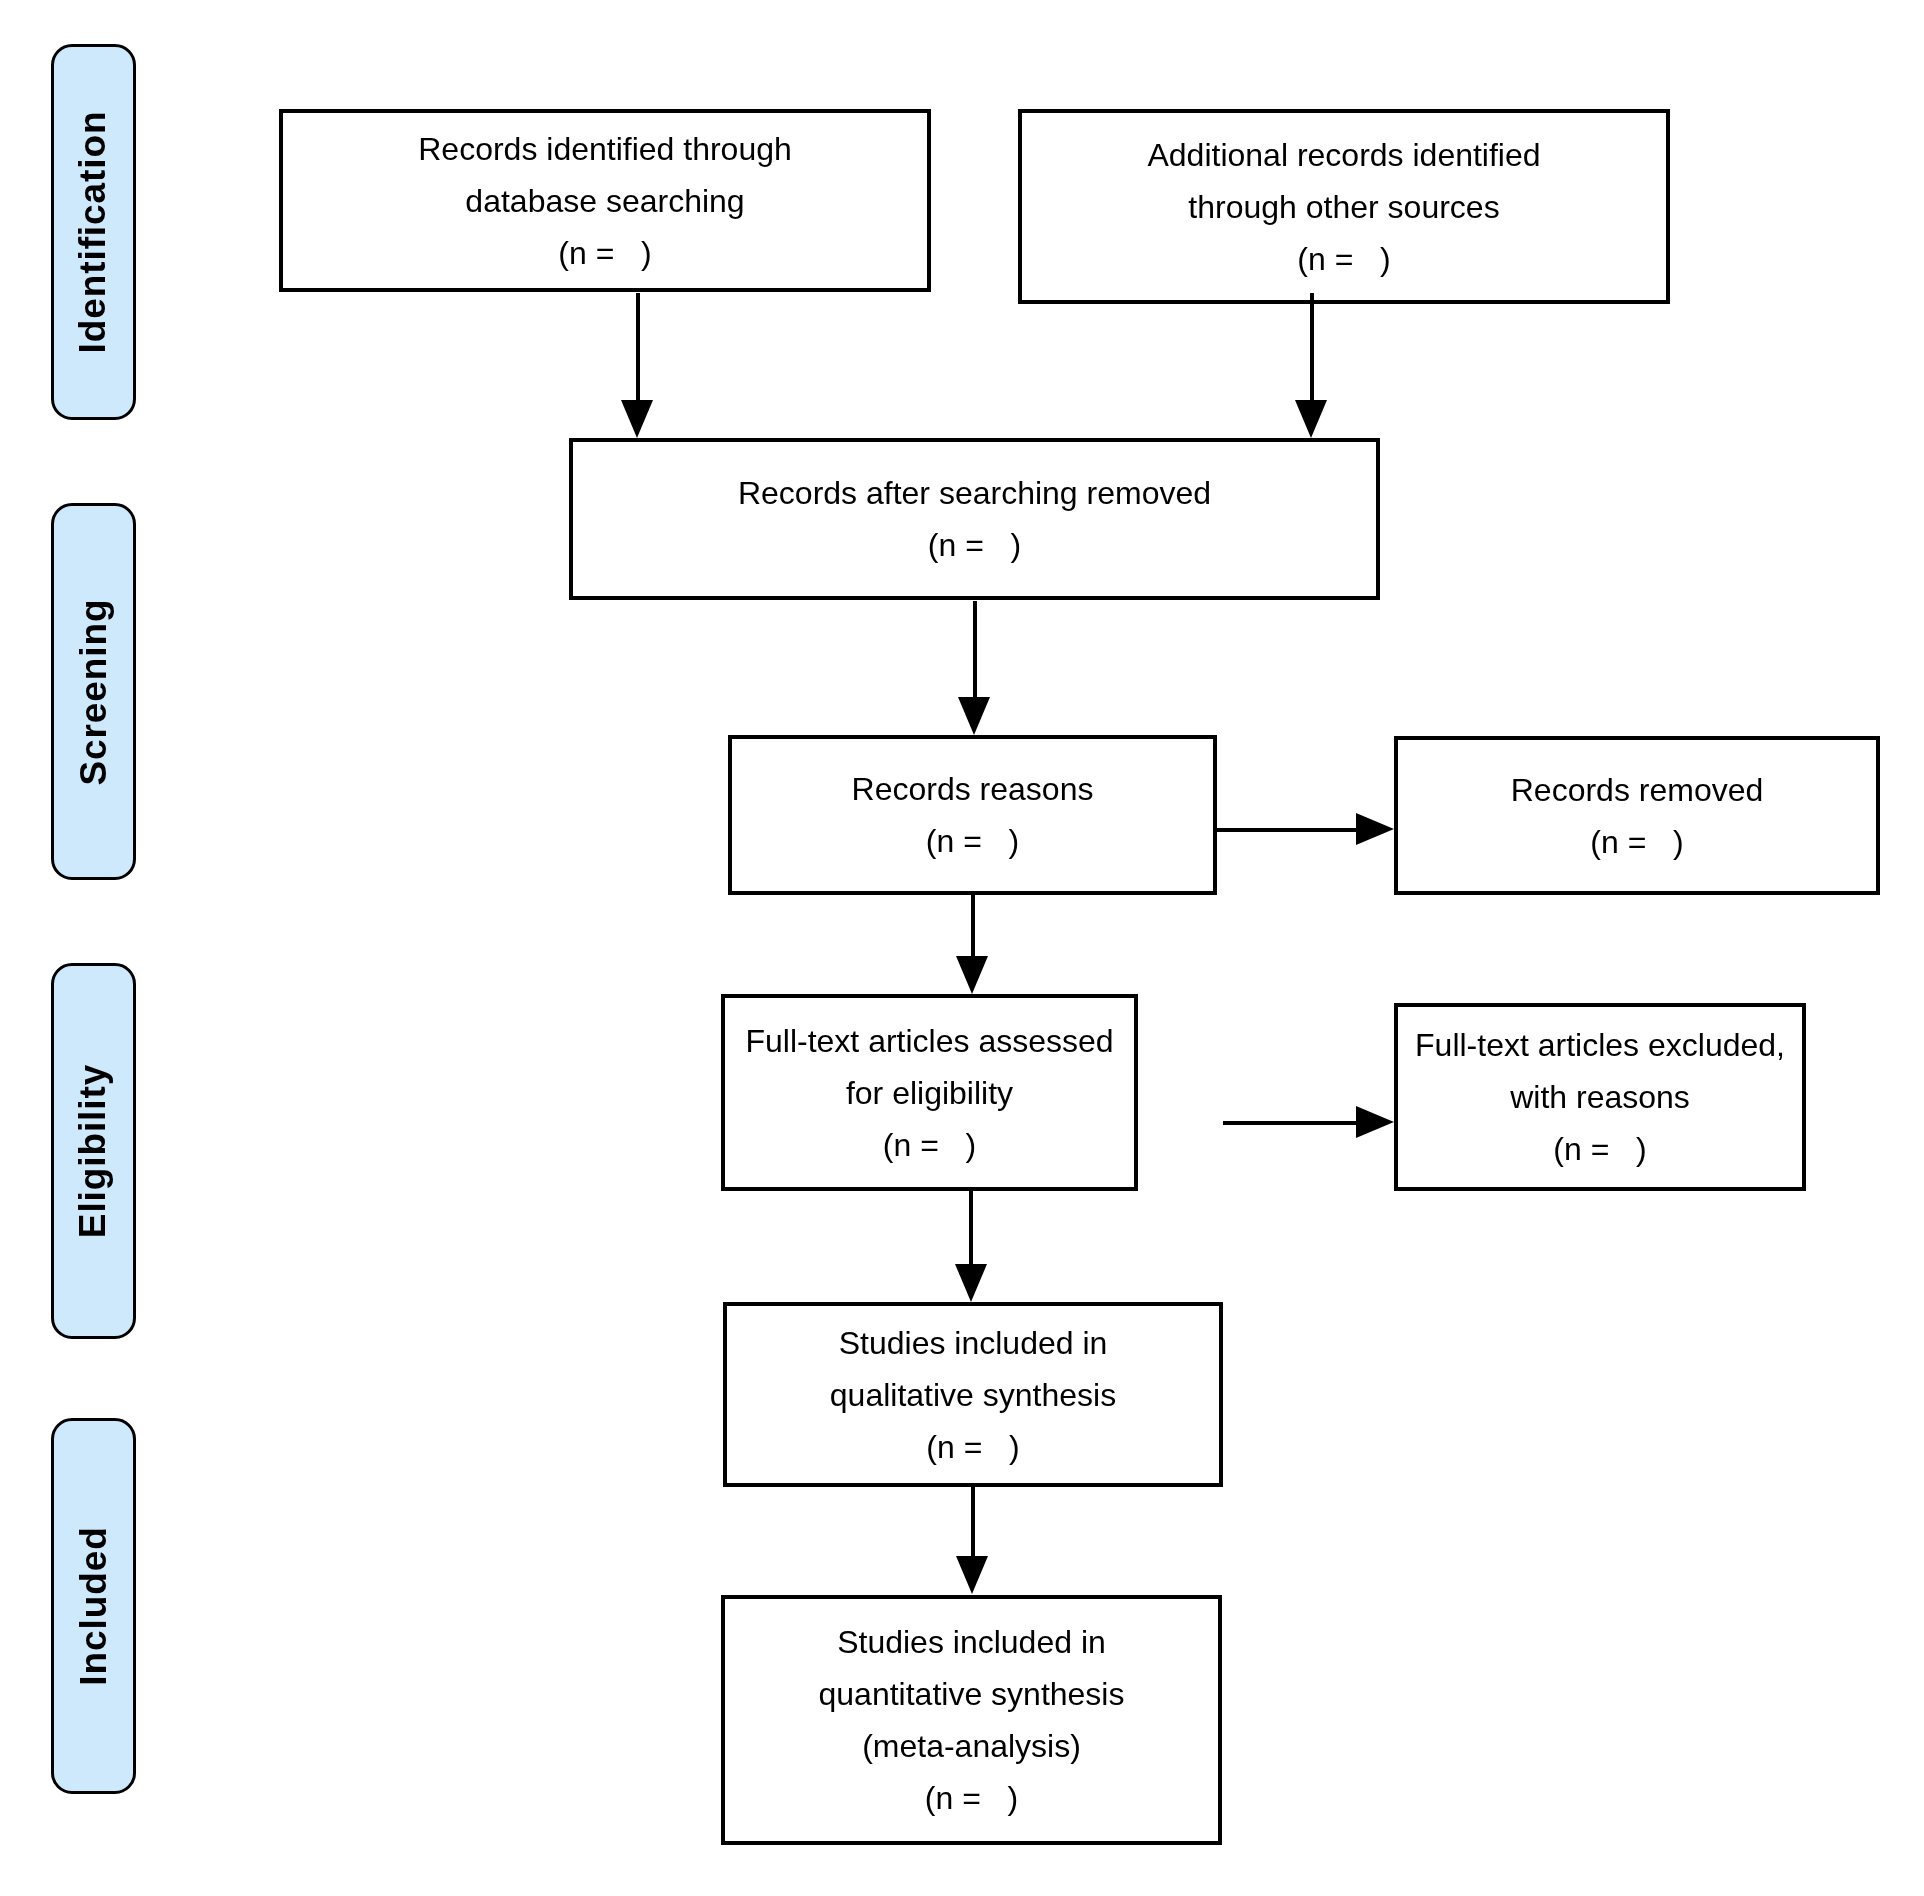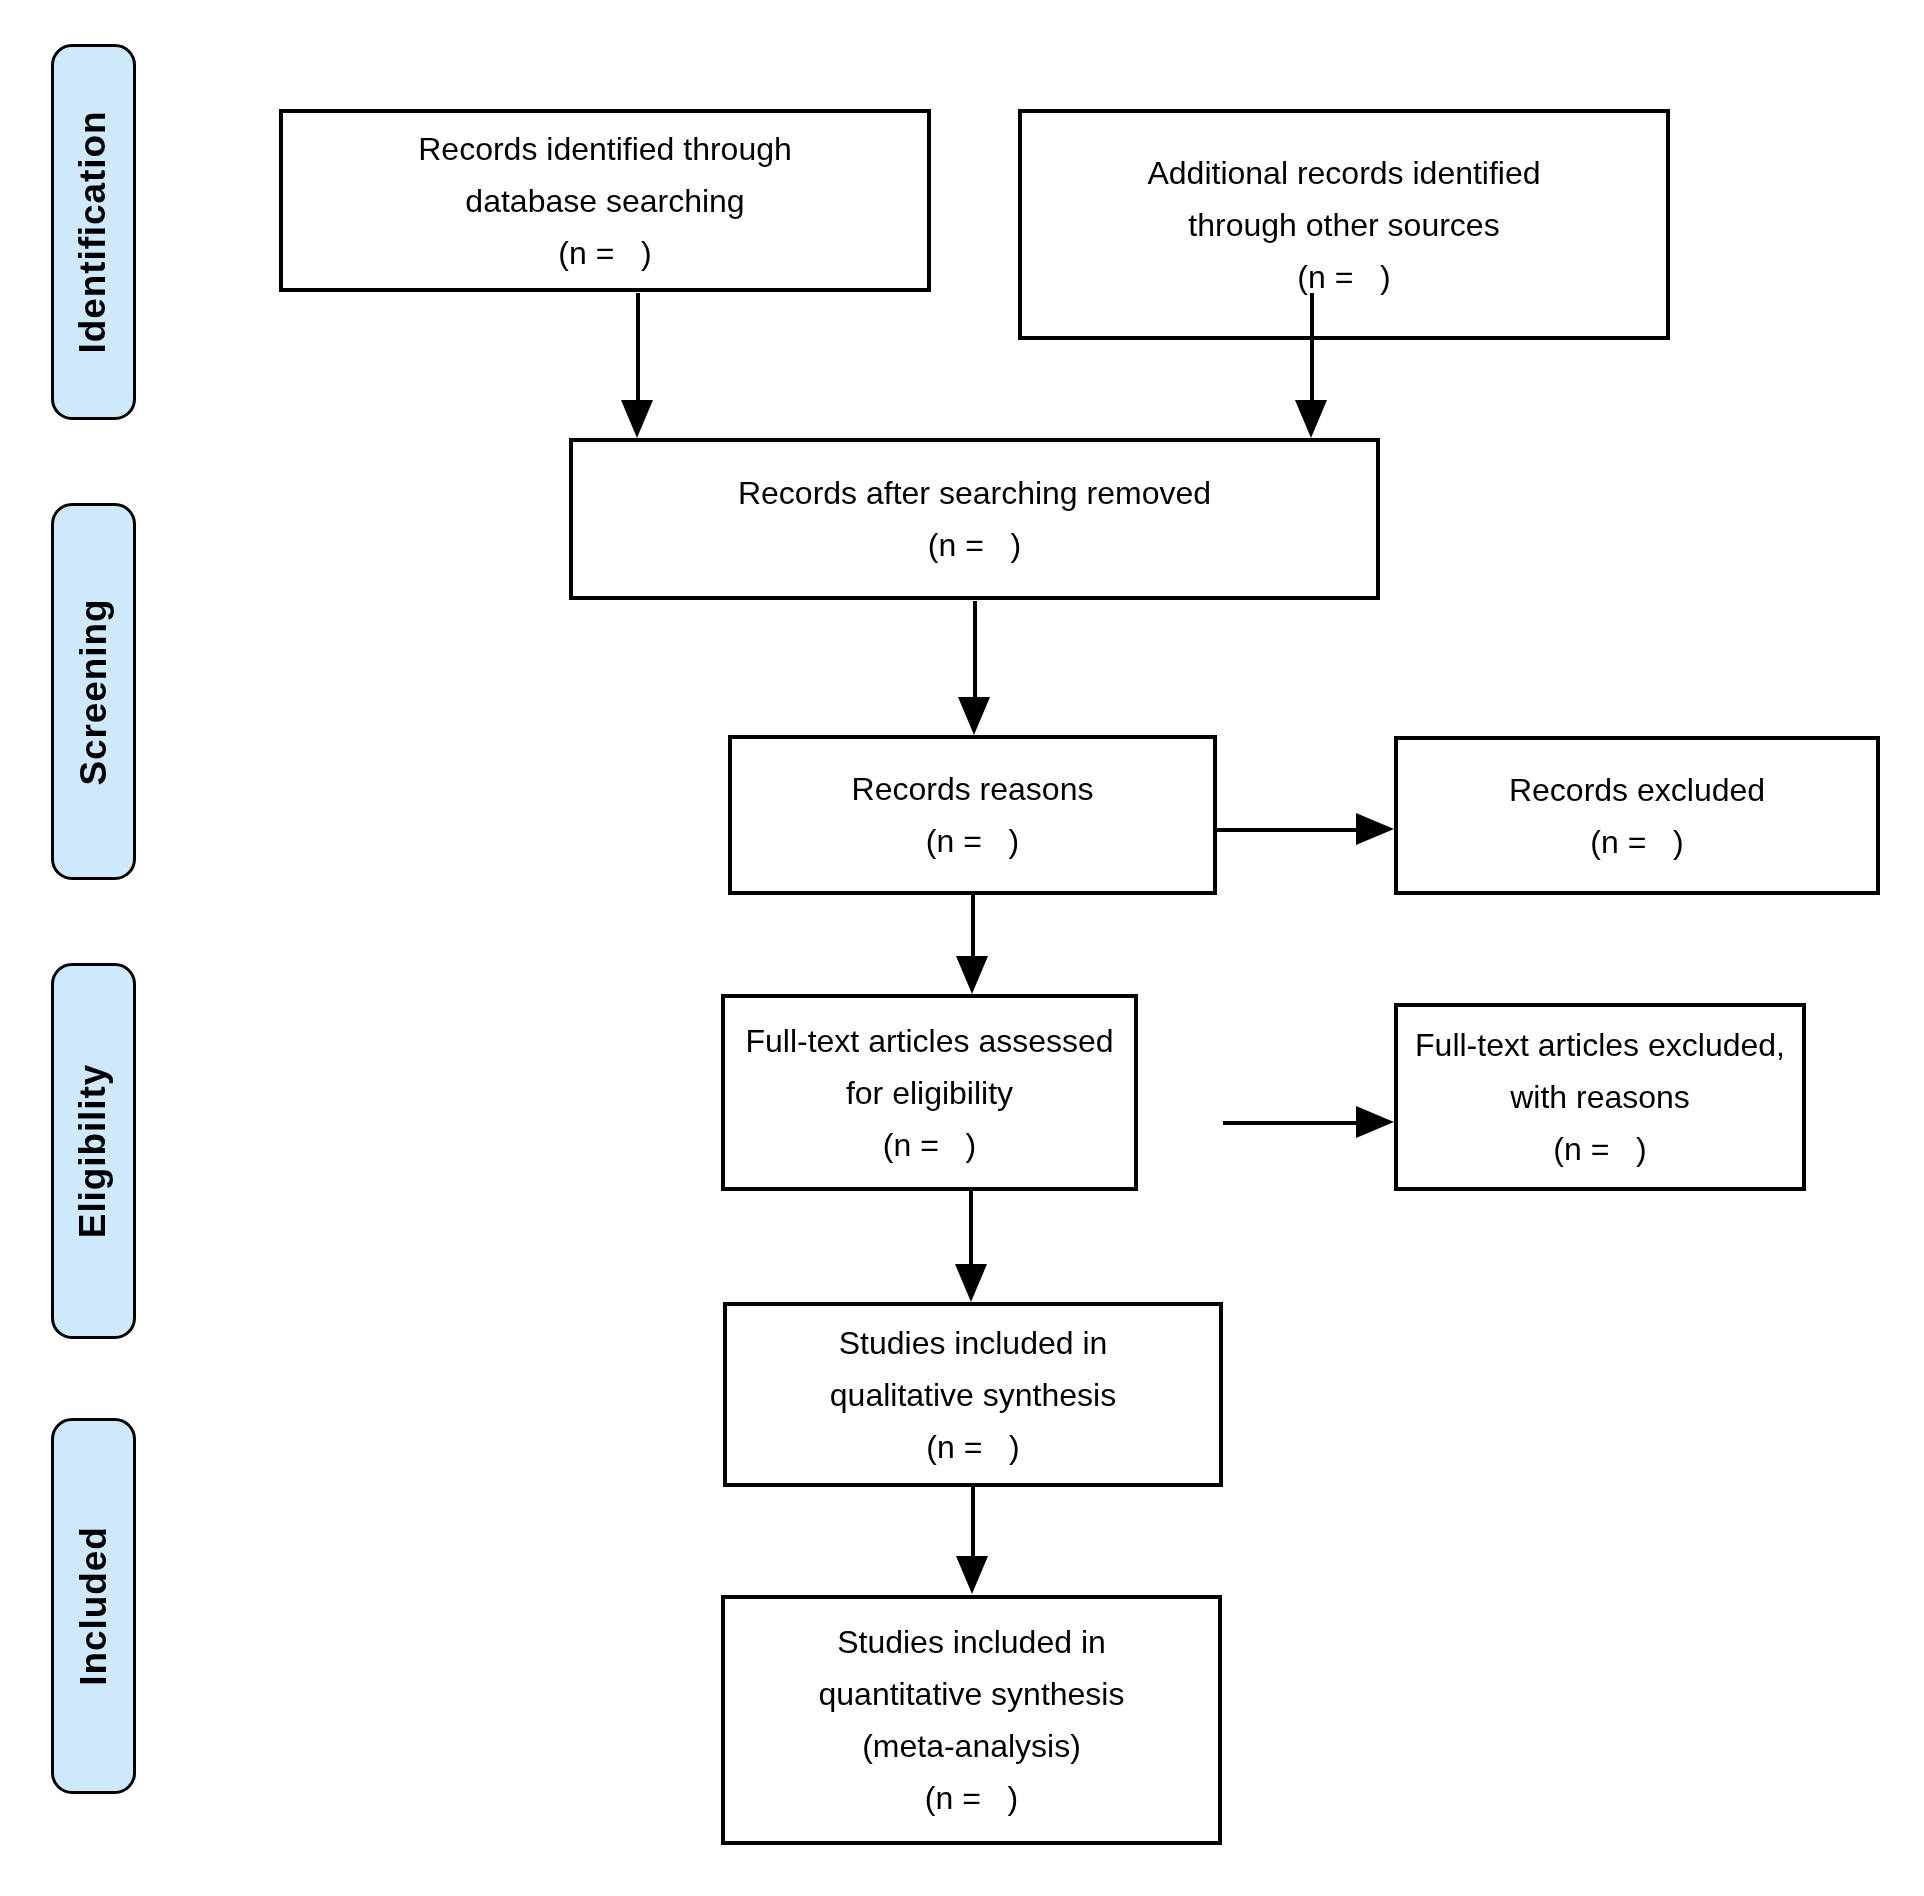--- a/index.html
+++ b/index.html
@@ -73,35 +73,35 @@
 </div>
 <div class="stage" style="left:51px; top:1418px; height:376px;">
   <span class="stage-label">Included</span>
 </div>
 
 <div class="flowbox" style="left:279px; top:109px; width:652px; height:183px;">
   <span class="box-text">Records identified through
 database searching
 (n =   )</span>
 </div>
-<div class="flowbox" style="left:1018px; top:109px; width:652px; height:231px;">
+<div class="flowbox" style="left:1018px; top:109px; width:652px; height:195px;">
   <span class="box-text">Additional records identified
 through other sources
 (n =   )</span>
 </div>
 <div class="flowbox" style="left:569px; top:438px; width:811px; height:162px;">
   <span class="box-text">Records after searching removed
 (n =   )</span>
 </div>
 <div class="flowbox" style="left:728px; top:735px; width:489px; height:160px;">
   <span class="box-text">Records reasons
 (n =   )</span>
 </div>
 <div class="flowbox" style="left:1394px; top:736px; width:486px; height:159px;">
-  <span class="box-text">Records excluded
+  <span class="box-text">Records removed
 (n =   )</span>
 </div>
 <div class="flowbox" style="left:721px; top:994px; width:417px; height:197px;">
   <span class="box-text">Full-text articles assessed
 for eligibility
 (n =   )</span>
 </div>
 <div class="flowbox" style="left:1394px; top:1003px; width:412px; height:188px;">
   <span class="box-text">Full-text articles excluded,
 with reasons

